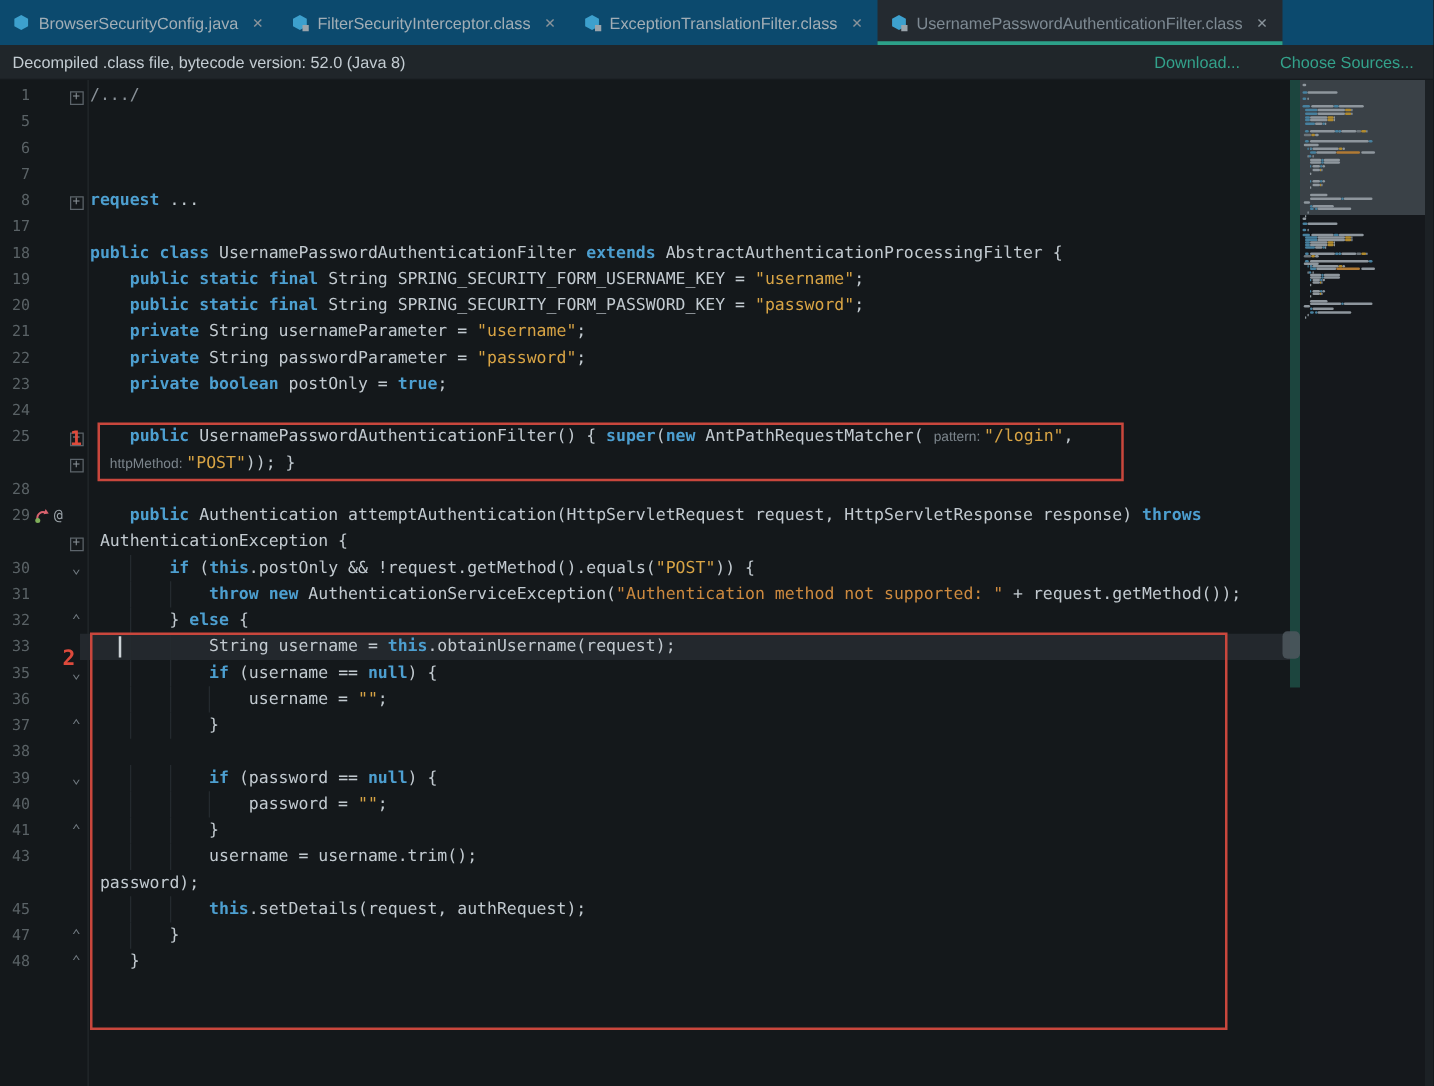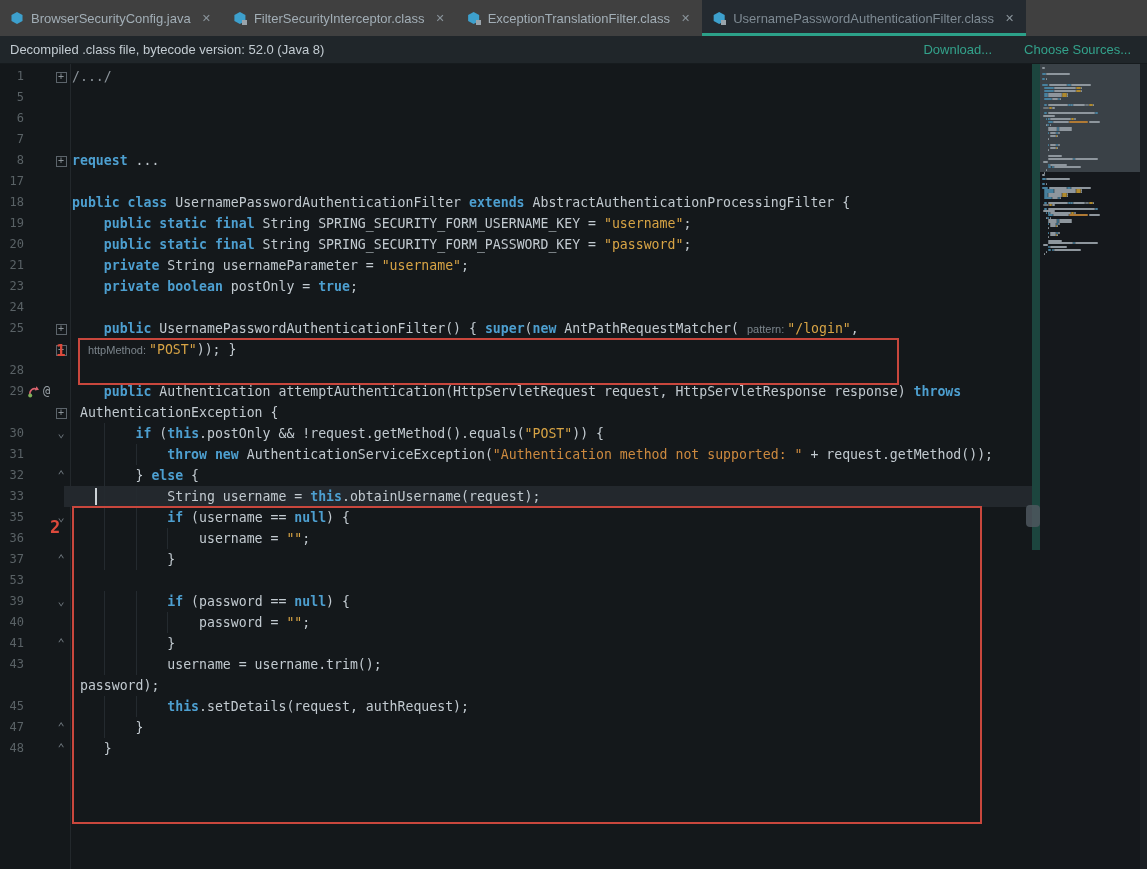--- a/index.html
+++ b/index.html
@@ -1,21 +1,21 @@
 <!DOCTYPE html>
 <html><head>
 <meta charset="utf-8">
 <style>
   html,body{margin:0;padding:0;background:#0e1114;}
   #app{position:relative;width:1147px;height:869px;overflow:hidden;
        background:#14181b;font-family:"Liberation Sans",sans-serif;}
 
   
   .tabbar{position:absolute;left:0;top:0;width:1147px;height:36px;
-          background:#404040;display:flex;align-items:stretch;}
+          background:#0c4a6e;display:flex;align-items:stretch;}
   .tab{display:flex;align-items:center;gap:7px;padding:0 12px 0 10px;
        color:#a2aeb6;font-size:13px;position:relative;cursor:default;}
   .tab.active{background:#242a30;color:#7e8a93;}
   .tab.active::after{content:"";position:absolute;left:0;right:0;bottom:0;height:3px;
        background:#2ca189;}
   .tab .cube{width:14px;height:14px;position:relative;flex:0 0 auto;}
   .tab .cube::before{content:"";position:absolute;inset:1px;background:#3da0cd;
        clip-path:polygon(50% 0,96% 25%,96% 75%,50% 100%,4% 75%,4% 25%);}
   .tab .cube::after{content:"";position:absolute;right:0;bottom:0;width:5px;height:5px;
        background:#9aa4ab;}
@@ -142,20 +142,24 @@
         </div>
         <div class="row">
           <span class="num">20</span>
           <span class="code"><span class="seg-pl">    </span><span class="seg-kw">public static final</span><span class="seg-pl"> String SPRING_SECURITY_FORM_PASSWORD_KEY = </span><span class="seg-str">"password"</span><span class="seg-pl">;</span></span>
         </div>
         <div class="row">
           <span class="num">21</span>
           <span class="code"><span class="seg-pl">    </span><span class="seg-kw">private</span><span class="seg-pl"> String usernameParameter = </span><span class="seg-str">"username"</span><span class="seg-pl">;</span></span>
         </div>
         <div class="row">
+          <span class="num">22</span>
+          <span class="code"><span class="seg-pl">    </span><span class="seg-kw">private</span><span class="seg-pl"> String passwordParameter = </span><span class="seg-str">"password"</span><span class="seg-pl">;</span></span>
+        </div>
+        <div class="row">
           <span class="num">23</span>
           <span class="code"><span class="seg-pl">    </span><span class="seg-kw">private boolean</span><span class="seg-pl"> postOnly = </span><span class="seg-kw">true</span><span class="seg-pl">;</span></span>
         </div>
         <div class="row">
           <span class="num">24</span>
           <span class="code"></span>
         </div>
         <div class="row">
           <span class="num">25</span>
           <span class="fold"><span class="plusbox">+</span></span>
@@ -228,21 +232,21 @@
           <span class="code"><span class="seg-pl">                username = </span><span class="seg-str">""</span><span class="seg-pl">;</span></span>
         </div>
         <div class="row">
           <div class="guide" style="left: 103.8px;"></div>
           <div class="guide" style="left: 135.6px;"></div>
           <span class="num">37</span>
           <span class="fold">⌃</span>
           <span class="code"><span class="seg-pl">            }</span></span>
         </div>
         <div class="row">
-          <span class="num">53</span>
+          <span class="num">38</span>
           <span class="code"></span>
         </div>
         <div class="row">
           <div class="guide" style="left: 103.8px;"></div>
           <div class="guide" style="left: 135.6px;"></div>
           <span class="num">39</span>
           <span class="fold">⌄</span>
           <span class="code"><span class="seg-pl">            </span><span class="seg-kw">if</span><span class="seg-pl"> (password == </span><span class="seg-kw">null</span><span class="seg-pl">) {</span></span>
         </div>
         <div class="row">

